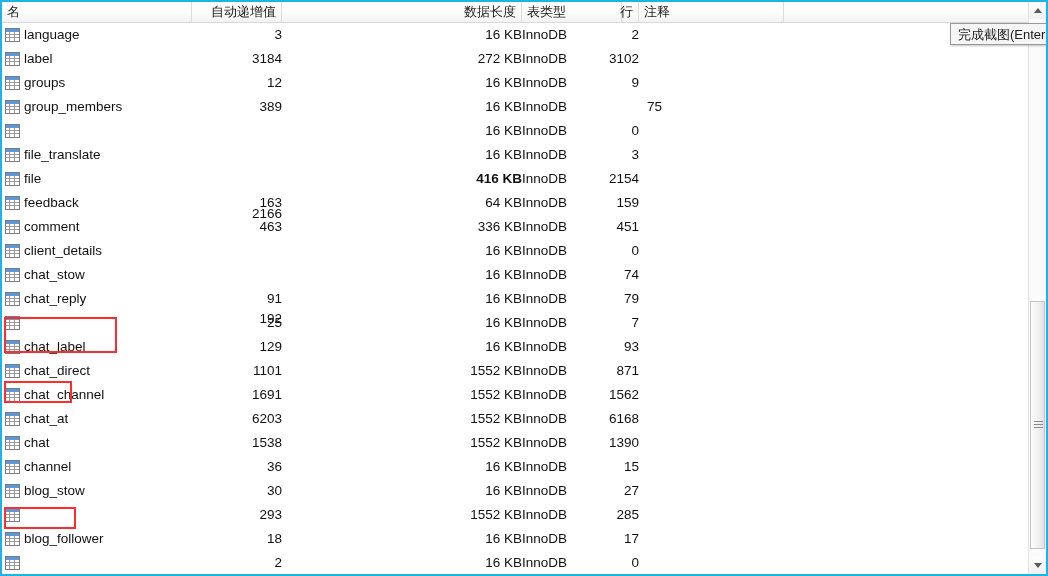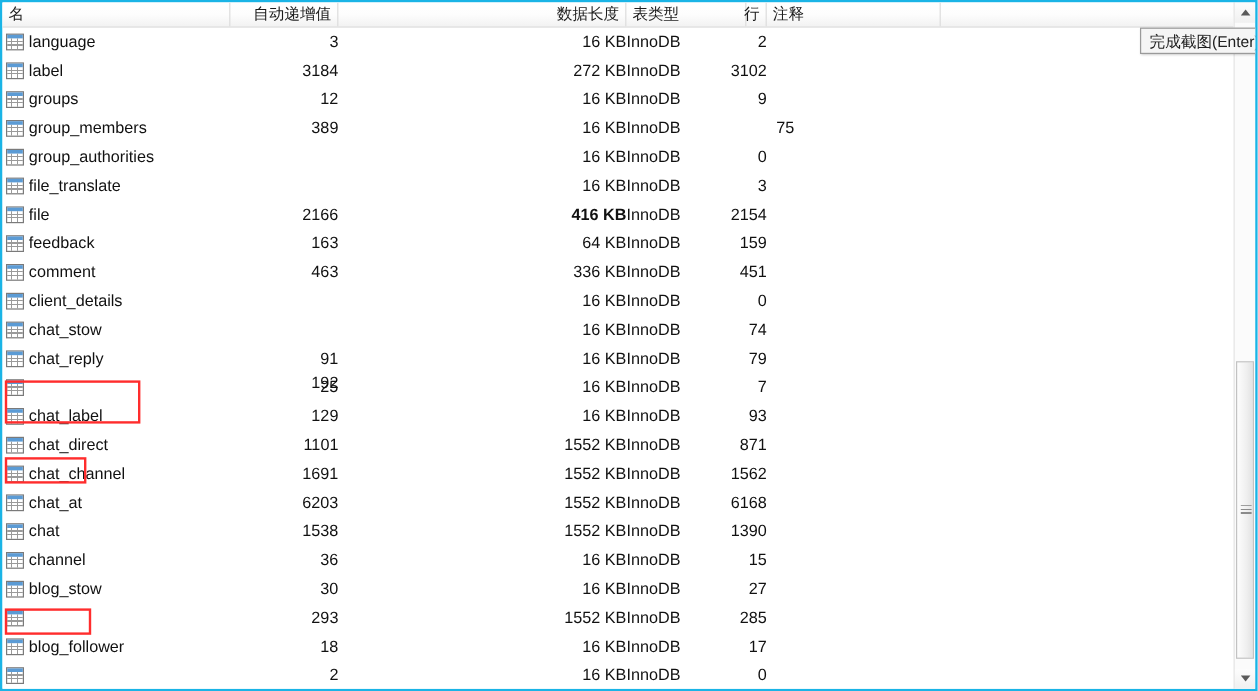--- a/index.html
+++ b/index.html
@@ -198,42 +198,41 @@
           <div class="cell name" style="left: 0px; width: 190px;">group_members</div>
           <div class="cell num" style="left: 190px; width: 90px;">389</div>
           <div class="cell" style="left: 280px; width: 140px;"></div>
           <div class="cell num" style="left: 420px; width: 100px;">16 KB</div>
           <div class="cell" style="left: 520px; width: 100px;">InnoDB</div>
           <div class="cell num" style="left: 590px; width: 70px;">75</div>
           <div class="cell" style="left: 637px; width: 145px;"></div>
         </div>
         <div class="row">
           <span class="tbl-icon"></span>
-          <div class="cell name" style="left: 0px; width: 190px;">group_authorities</div>
           <div class="cell num" style="left: 190px; width: 90px;"></div>
           <div class="cell" style="left: 280px; width: 140px;"></div>
           <div class="cell num" style="left: 420px; width: 100px;">16 KB</div>
           <div class="cell" style="left: 520px; width: 100px;">InnoDB</div>
           <div class="cell num" style="left: 567px; width: 70px;">0</div>
           <div class="cell" style="left: 637px; width: 145px;"></div>
         </div>
         <div class="row">
           <span class="tbl-icon"></span>
           <div class="cell name" style="left: 0px; width: 190px;">file_translate</div>
           <div class="cell num" style="left: 190px; width: 90px;"></div>
           <div class="cell" style="left: 280px; width: 140px;"></div>
           <div class="cell num" style="left: 420px; width: 100px;">16 KB</div>
           <div class="cell" style="left: 520px; width: 100px;">InnoDB</div>
           <div class="cell num" style="left: 567px; width: 70px;">3</div>
           <div class="cell" style="left: 637px; width: 145px;"></div>
         </div>
         <div class="row">
           <span class="tbl-icon"></span>
           <div class="cell name" style="left: 0px; width: 190px;">file</div>
-          <div class="cell num" style="left: 190px; width: 90px;">2166</div>
+          <div class="cell num" style="left: 190px; width: 90px; margin-top: 35px;">2166</div>
           <div class="cell" style="left: 280px; width: 140px;"></div>
           <div class="cell num" style="left: 420px; width: 100px; font-weight: bold;">416 KB</div>
           <div class="cell" style="left: 520px; width: 100px;">InnoDB</div>
           <div class="cell num" style="left: 567px; width: 70px;">2154</div>
           <div class="cell" style="left: 637px; width: 145px;"></div>
         </div>
         <div class="row">
           <span class="tbl-icon"></span>
           <div class="cell name" style="left: 0px; width: 190px;">feedback</div>
           <div class="cell num" style="left: 190px; width: 90px;">163</div>

